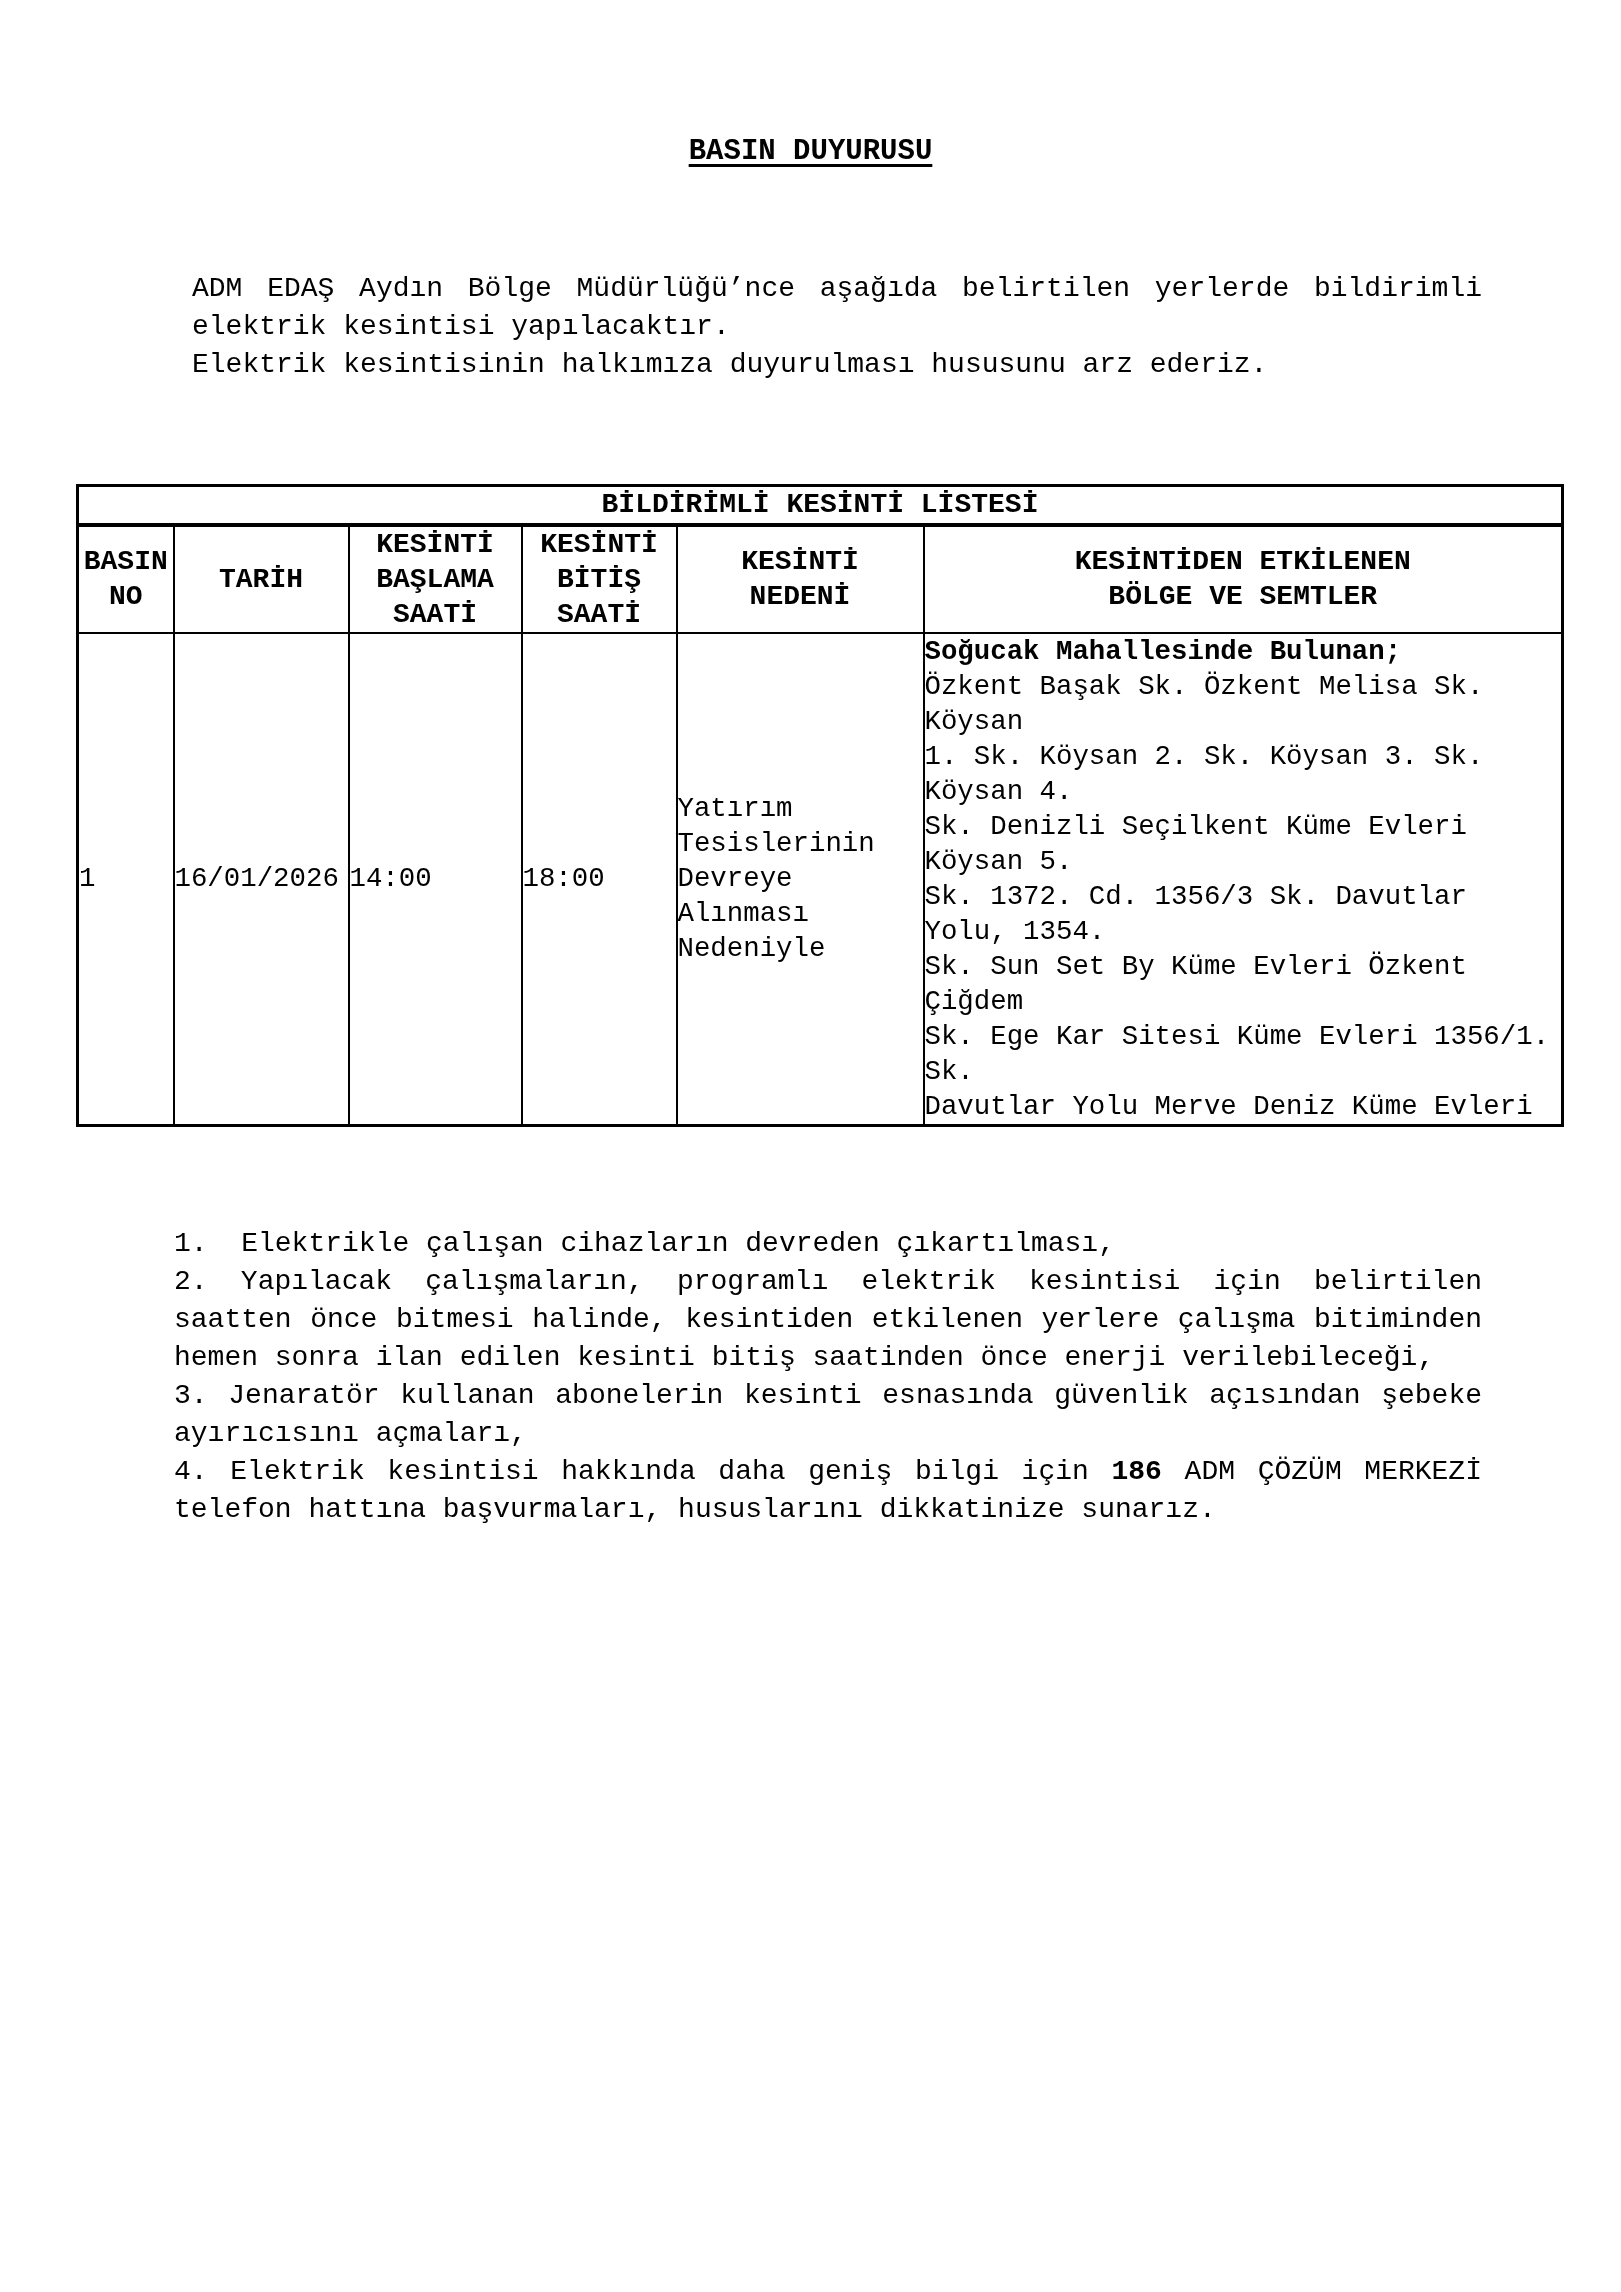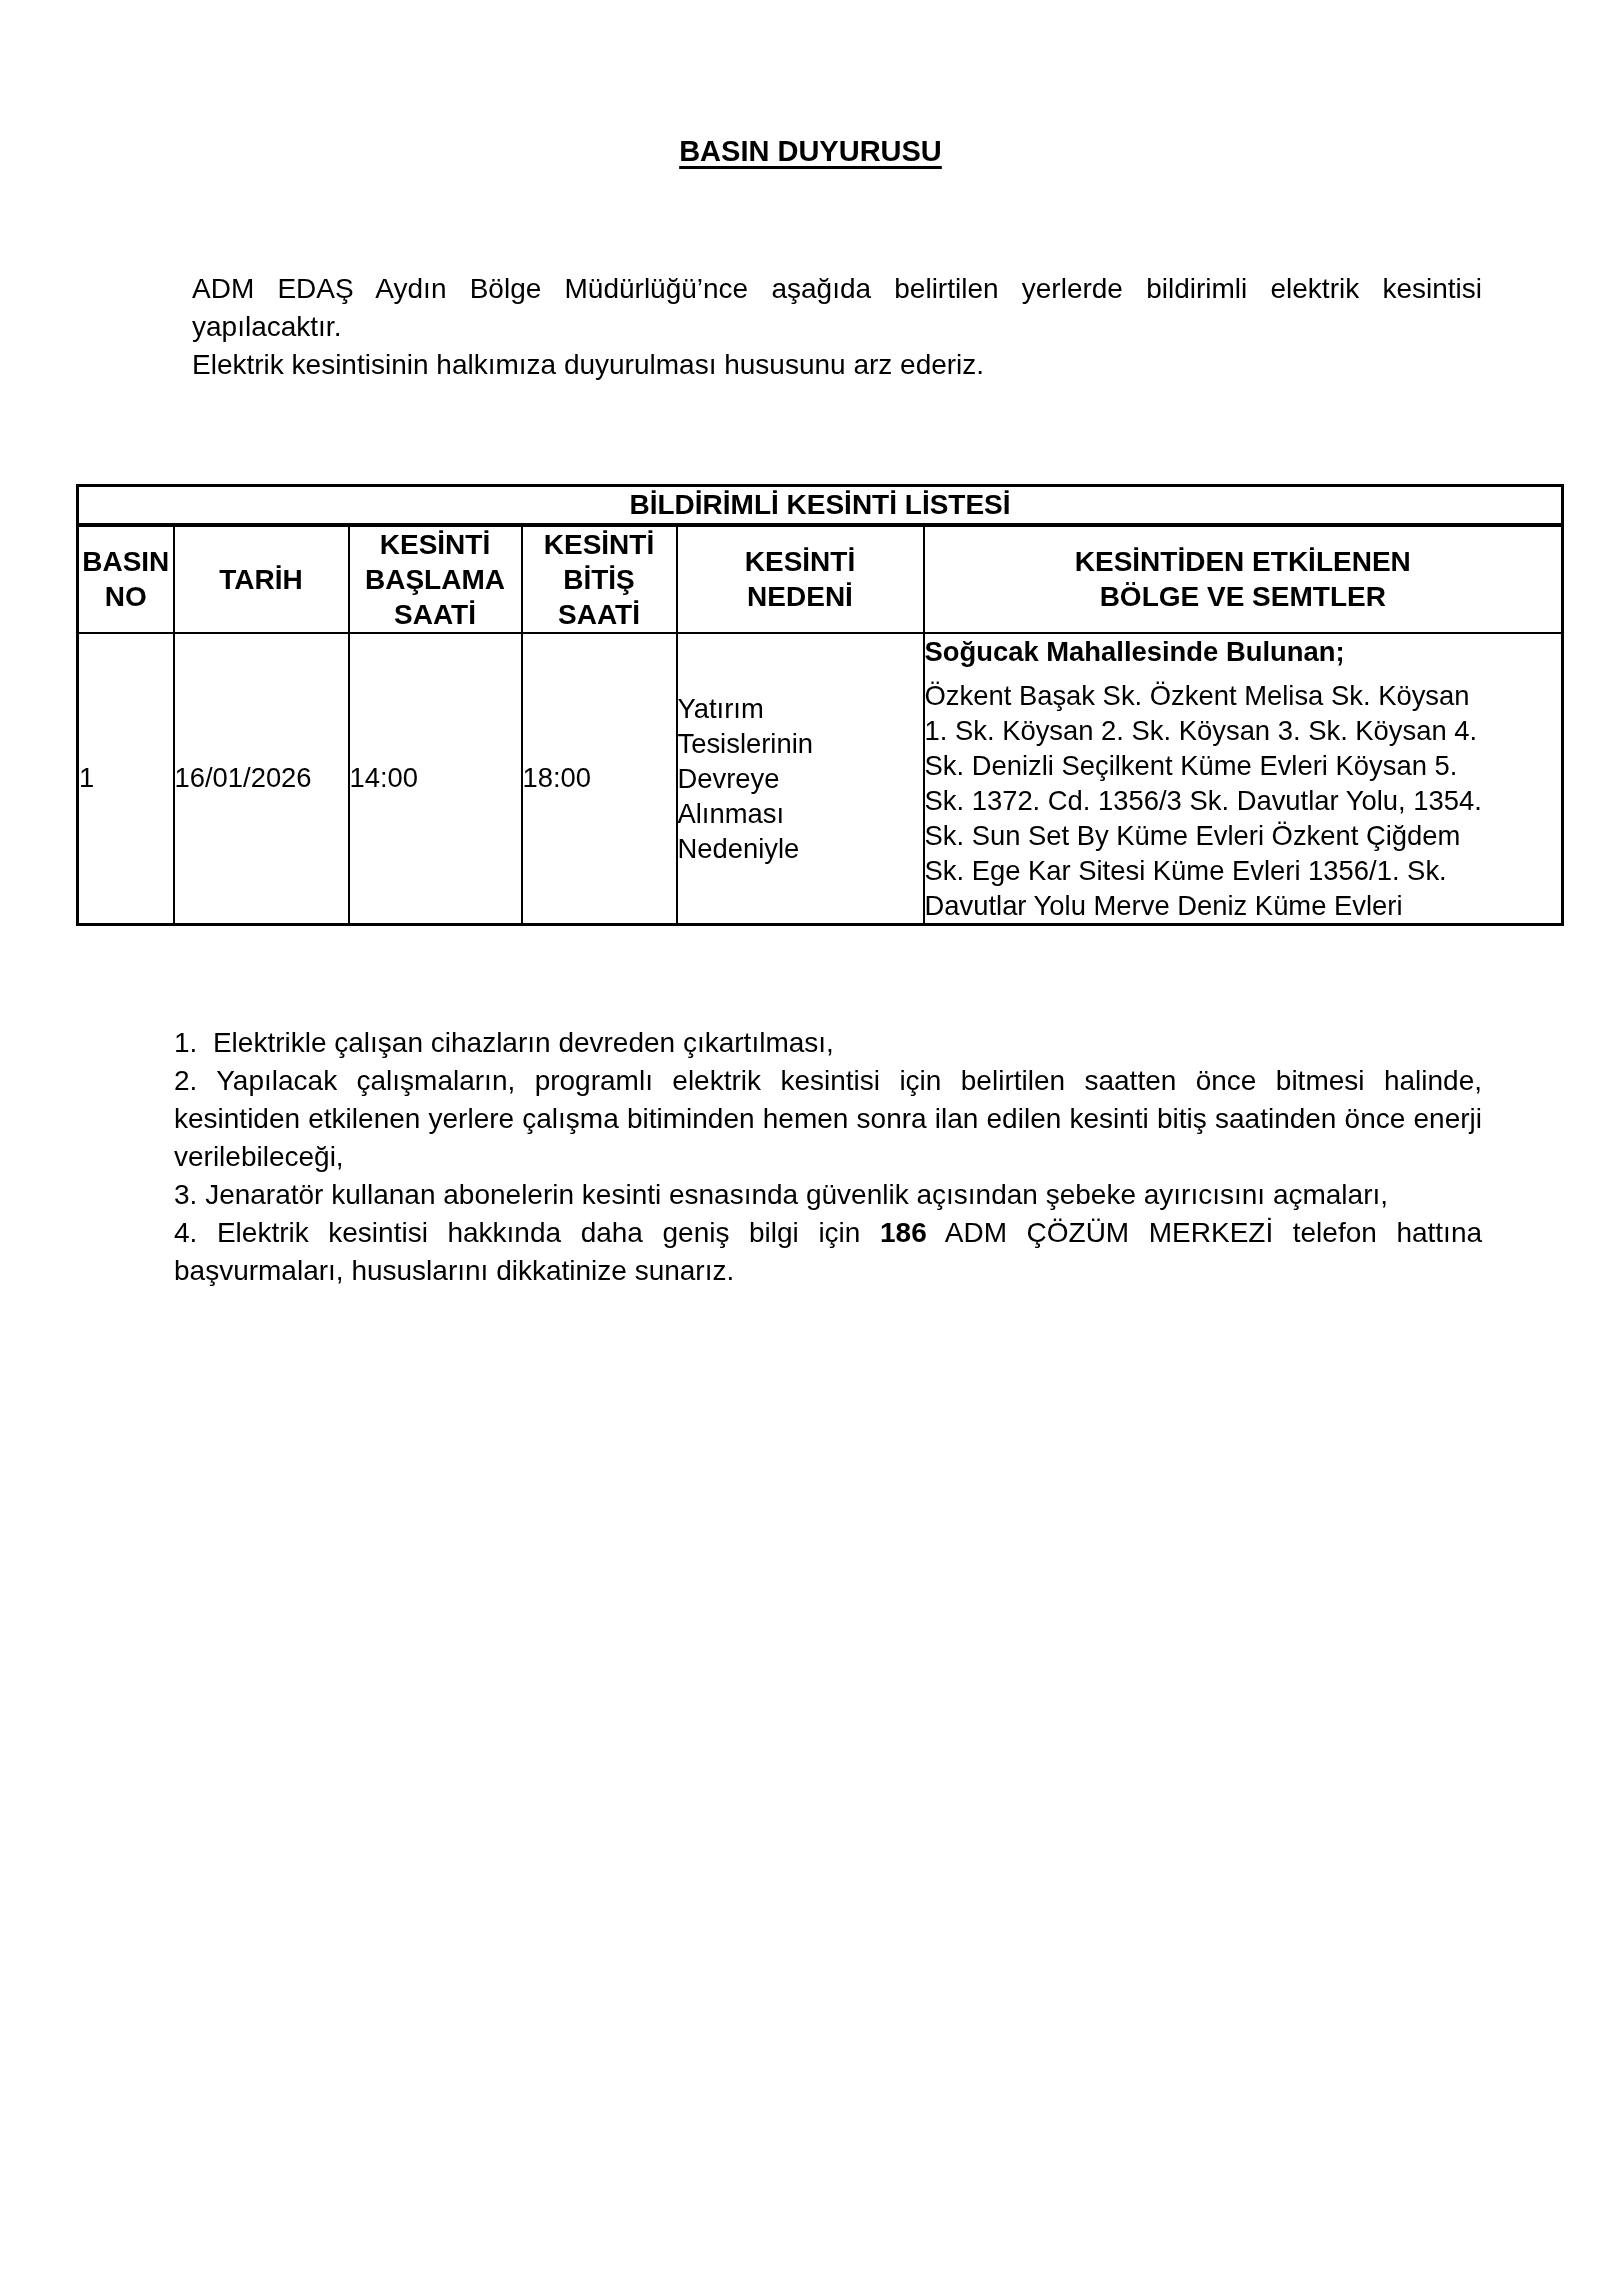--- a/index.html
+++ b/index.html
@@ -3,21 +3,21 @@
 <meta charset="utf-8">
 <style>
   * { box-sizing: border-box; }
   html, body { margin: 0; padding: 0; background: #ffffff; }
   .page {
     position: relative;
     width: 1621px;
     height: 2282px;
     background: #ffffff;
     color: #000000;
-    font-family: Liberation Sans, sans-serif;
+    font-family: Liberation Mono, monospace;
     overflow: hidden;
   }
   .doc-title {
     margin: 0;
     padding-top: 133px;
     text-align: center;
     font-size: 29px;
     font-weight: bold;
     line-height: 37px;
   }
@@ -72,21 +72,21 @@
     white-space: pre-line;
     line-height: 35px;
   }
   td.cell-bolge {
     text-align: left;
     vertical-align: top;
     padding: 2.9px 9.8px 0 11.8px;
     line-height: 35px;
   }
   .bolge-heading { display: block; font-weight: bold; }
-  .bolge-detail { display: block; white-space: pre-line; margin-top: 9px; }
+  .bolge-detail { display: block; white-space: pre-line; }
   .notes {
     margin: 98px 0 0 174px;
     width: 1308px;
     font-size: 28px;
     line-height: 38px;
   }
   .notes-heading { margin: 0 0 37px 0; font-weight: bold; }
   .notes p.item { margin: 0; text-align: justify; }
   .phone-bold { font-weight: bold; }
 </style>

